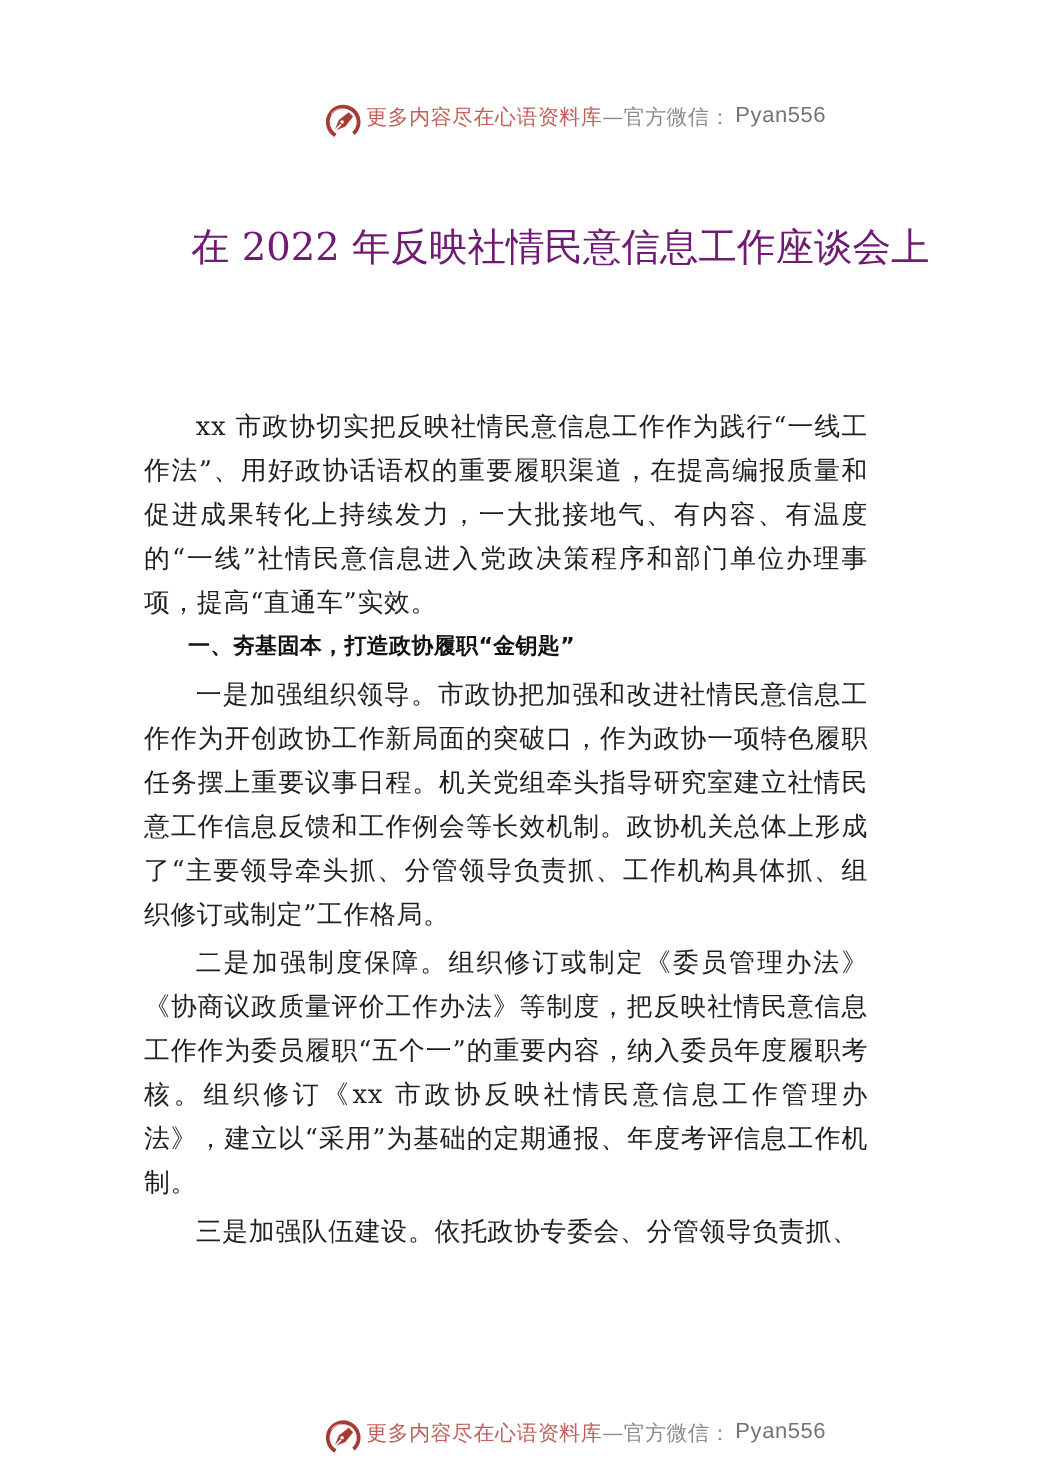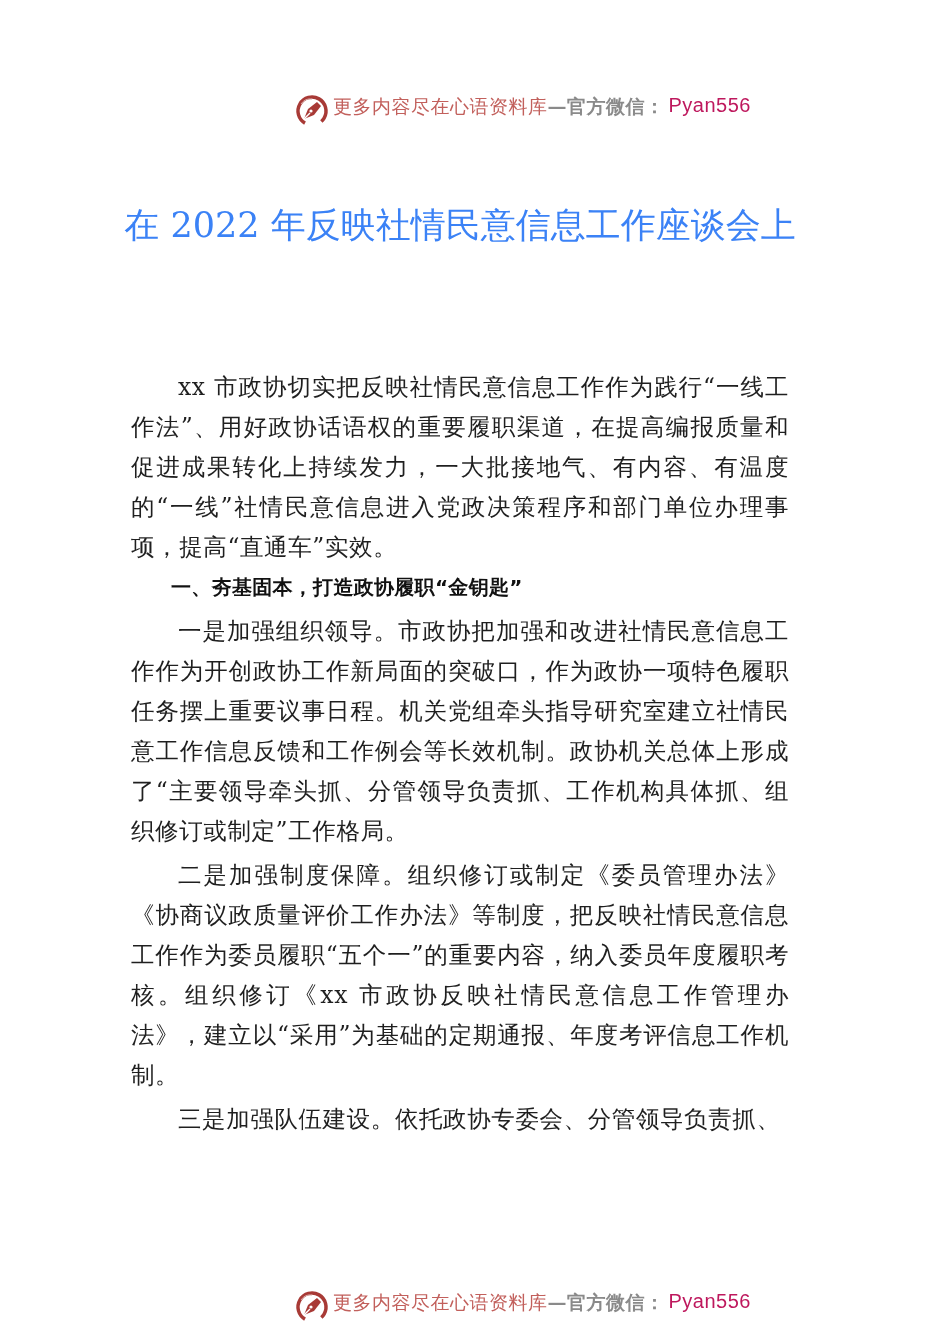--- a/index.html
+++ b/index.html
@@ -34,37 +34,36 @@
       margin-right: 4px;
       display: inline-block;
     }
     .wm-main {
       color: #c2605c;
       font-family: "DejaVu Serif", "Liberation Serif", serif;
     }
     .wm-sep {
       color: #8a8a8a;
       font-family: "DejaVu Serif", "Liberation Serif", serif;
-      font-weight: bold;
     }
     .wm-id {
-      color: #be185d;
+      color: #737373;
       font-family: "Liberation Sans", "DejaVu Sans", sans-serif;
       font-size: 20px;
       margin-left: 4px;
     }
     .title {
       position: absolute;
       top: 190px;
-      left: 85px;
+      left: 95px;
       width: 750px;
-      text-align: center;
+      text-align: right;
       font-size: 35px;
       line-height: 70px;
-      color: #3b82f6;
+      color: #701a75;
       font-family: "DejaVu Serif", "Liberation Serif", serif;
     }
     .content {
       position: absolute;
       top: 367px;
       left: 131px;
       width: 658px;
       font-size: 23.5px;
       line-height: 40px;
       color: #1f1f1f;

